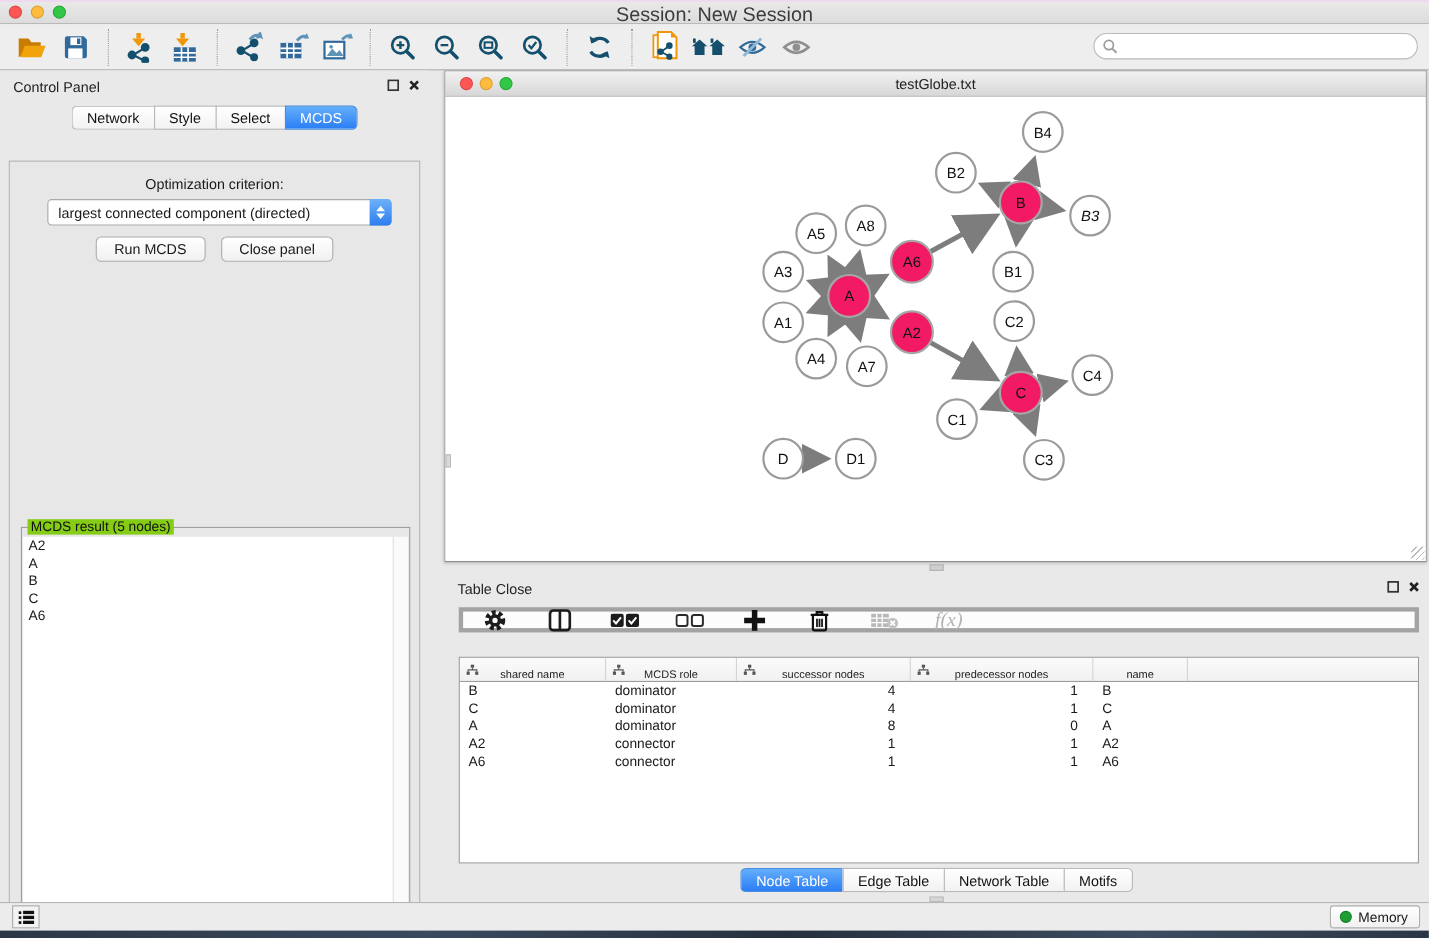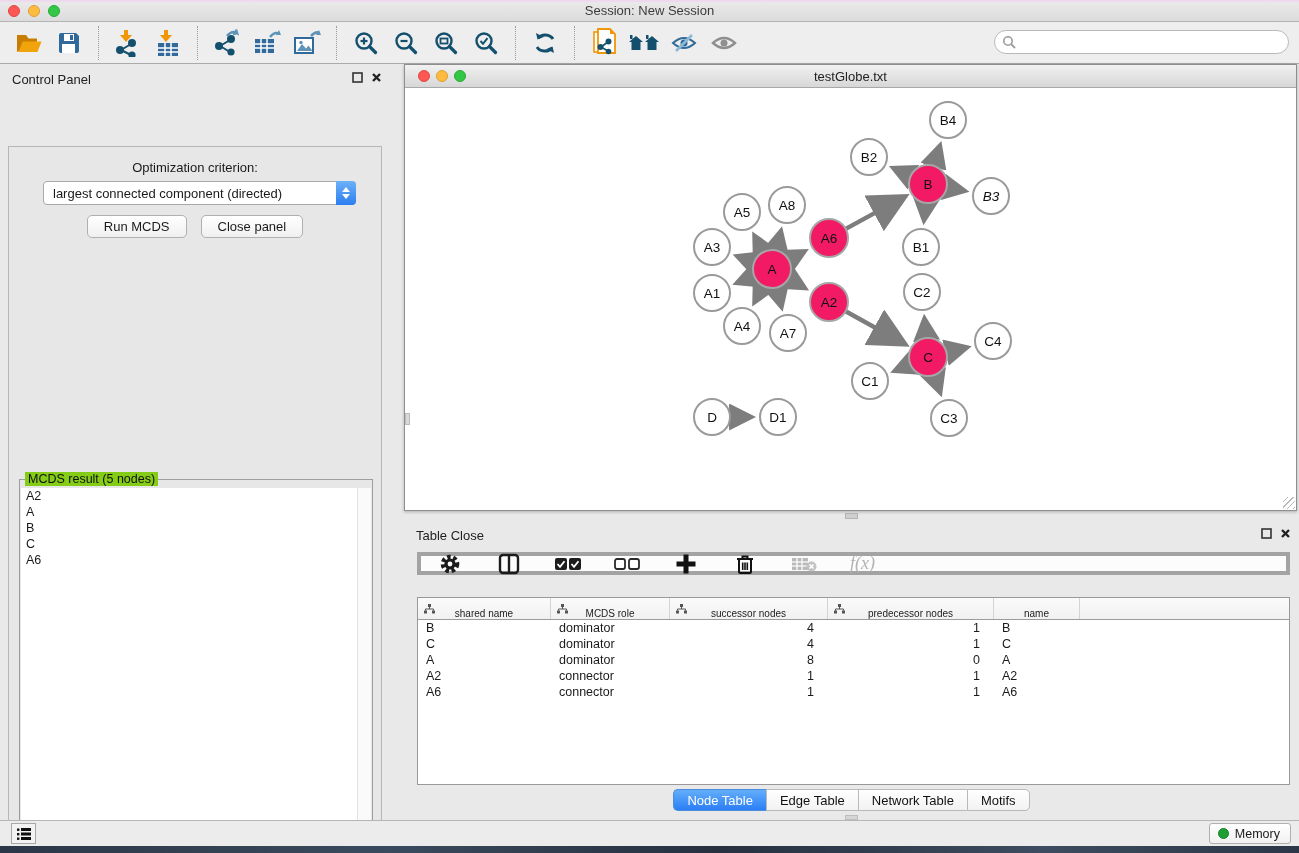--- a/index.html
+++ b/index.html
@@ -3,21 +3,21 @@
 <meta charset="utf-8">
 <style>
   * { margin:0; padding:0; box-sizing:border-box; }
   html,body { width:1299px; height:853px; overflow:hidden; }
   body { font-family:"Liberation Sans","DejaVu Sans",sans-serif; background:#e9e9e9; position:relative; font-size:13px; color:#1a1a1a; }
 
   
   .titlebar { position:absolute; left:0; top:0; width:1299px; height:22px;
     background:linear-gradient(#efd9ee 0%, #efd9ee 8%, #e9e9e9 9%, #dcdcdc 100%);
     border-bottom:1px solid #b4b4b4; }
-  .titlebar .title { position:absolute; left:0; right:0; top:3px; text-align:center; color:#3c3c3c; font-size:13px; }
+  .titlebar .title { position:absolute; left:0; right:0; top:3px; text-align:center; color:#3c3c3c; font-size:18px; }
   .tl { position:absolute; top:5px; width:12px; height:12px; border-radius:50%; }
   .tl.red { left:8px; background:#fc5753; border:1px solid #df4744; }
   .tl.yellow { left:28px; background:#fdbc40; border:1px solid #de9f34; }
   .tl.green { left:48px; background:#33c748; border:1px solid #27aa35; }
 
   
   .toolbar { position:absolute; left:0; top:22px; width:1299px; height:42px; background:#eeeeee;
     border-bottom:1px solid #ababab; display:flex; align-items:center; }
   .tbgroup { display:flex; align-items:center; height:34px; padding:0 9px; }
   .tbsep { width:1px; height:34px; border-left:1px dotted #9a9a9a; }
@@ -288,20 +288,28 @@
 <div class="cpanel">
   <div class="panel-title">Control Panel</div>
   <div class="panel-icons">
     <svg width="11" height="11" viewBox="0 0 11 11">
         <rect x="1" y="1" width="9" height="9" fill="none" stroke="#333" stroke-width="1.6"></rect>
       </svg>
     <svg width="11" height="11" viewBox="0 0 11 11">
         <path d="M2 2 L9 9 M9 2 L2 9" stroke="#222" stroke-width="2.4"></path>
       </svg>
   </div>
+  <div class="tabsrow">
+    <div class="seg" id="control-tabs">
+        <div class="tab">Network</div>
+        <div class="tab">Style</div>
+        <div class="tab">Select</div>
+        <div class="tab active">MCDS</div>
+      </div>
+  </div>
   <div class="tabcontent">
     <div class="optlabel">Optimization criterion:</div>
     <div class="combo">
       <div class="cval">largest connected component (directed)</div>
       <div class="stepper">
           <span class="arr-up"></span>
           <span class="arr-dn"></span>
         </div>
     </div>
     <div class="btnrow">

